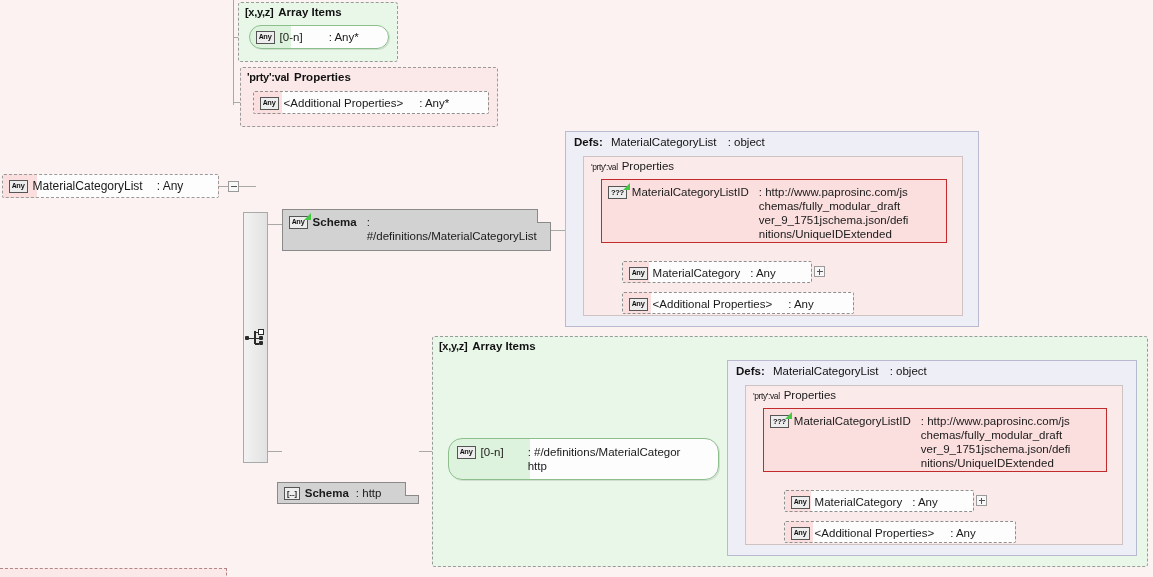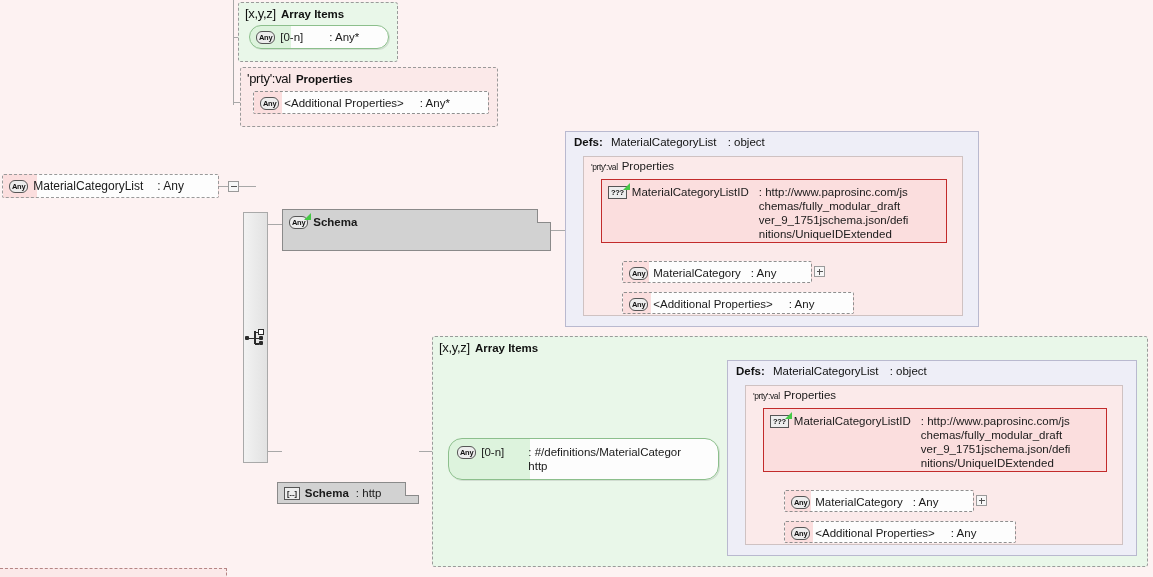--- a/index.html
+++ b/index.html
@@ -32,21 +32,21 @@
     font-weight:bold;
     padding:1px 2px 1px 2px;
     margin-right:5px;
     margin-top:1px;
     letter-spacing:-0.3px;
     color:#111;
     white-space:nowrap;
     position:relative;
     flex:0 0 auto;
   }
-  .ico.any{font-family:Liberation Sans, sans-serif;border-radius:6px;}
+  .ico.any{font-family:Liberation Mono, monospace;}
   .nm{white-space:nowrap;}
   .ty{white-space:pre;}
   .wrapty{white-space:pre-wrap;}
 
   
   .flag:after{
     content:"";position:absolute;right:-4px;top:-4px;
     width:0;height:0;
     border-left:7px solid transparent;
     border-bottom:7px solid #46c846;
@@ -57,21 +57,21 @@
     border:1px dashed #9a9a9a;
     border-radius:3px;
   }
   .grp-green{background:#e9f7e9;}
   .grp-pink{background:#fbe9e9;}
   .grp-head{
     font-size:11px;font-weight:bold;color:#111;
     padding:3px 0 0 6px;white-space:nowrap;
   }
   .grp-head .tag{
-    font-size:13px;font-weight:normal;letter-spacing:-0.3px;
+    font-size:11px;font-weight:bold;letter-spacing:-0.3px;
   }
   .grp-head .lbl{font-weight:bold;margin-left:5px;font-size:11.5px;}
 
   .defsbox{
     background:#eeeef7;
     border:1px solid #b9b9cf;
   }
   .defs-head{
     font-size:11.5px;padding:4px 0 0 8px;white-space:nowrap;color:#111;
   }
@@ -233,20 +233,21 @@
       <i style="left:10px;top:14px;width:4px;height:1.5px;"></i>
       <span class="sq" style="left:13px;top:0px;"></span>
       <span class="dot" style="left:14px;top:7px;"></span>
       <span class="dot" style="left:14px;top:12px;"></span>
     </div>
   </div>
 
   <div class="node schemabox abs" style="left:282px;top:209px;width:269px;height:42px;padding:5px 6px 0 6px;">
     <span class="ico any flag">Any</span>
     <span class="nm" style="font-weight:bold;font-size:11.5px;">Schema</span>
+    <span class="wrapty" style="margin-left:10px;width:160px;font-size:11.5px;">: #/definitions/MaterialCategoryList</span>
   </div>
 
   <div class="node schemabox abs" style="left:277px;top:440px;width:142px;height:22px;padding:3px 6px 0 6px;">
     <span class="ico">[...]</span>
     <span class="nm" style="font-weight:bold;font-size:11.5px;">Schema</span>
     <span class="ty" style="margin-left:7px;font-size:11.5px;">: http</span>
   </div>
 
   <div class="defsbox abs" style="left:565px;top:131px;width:414px;height:196px;">
     <div class="defs-head">

